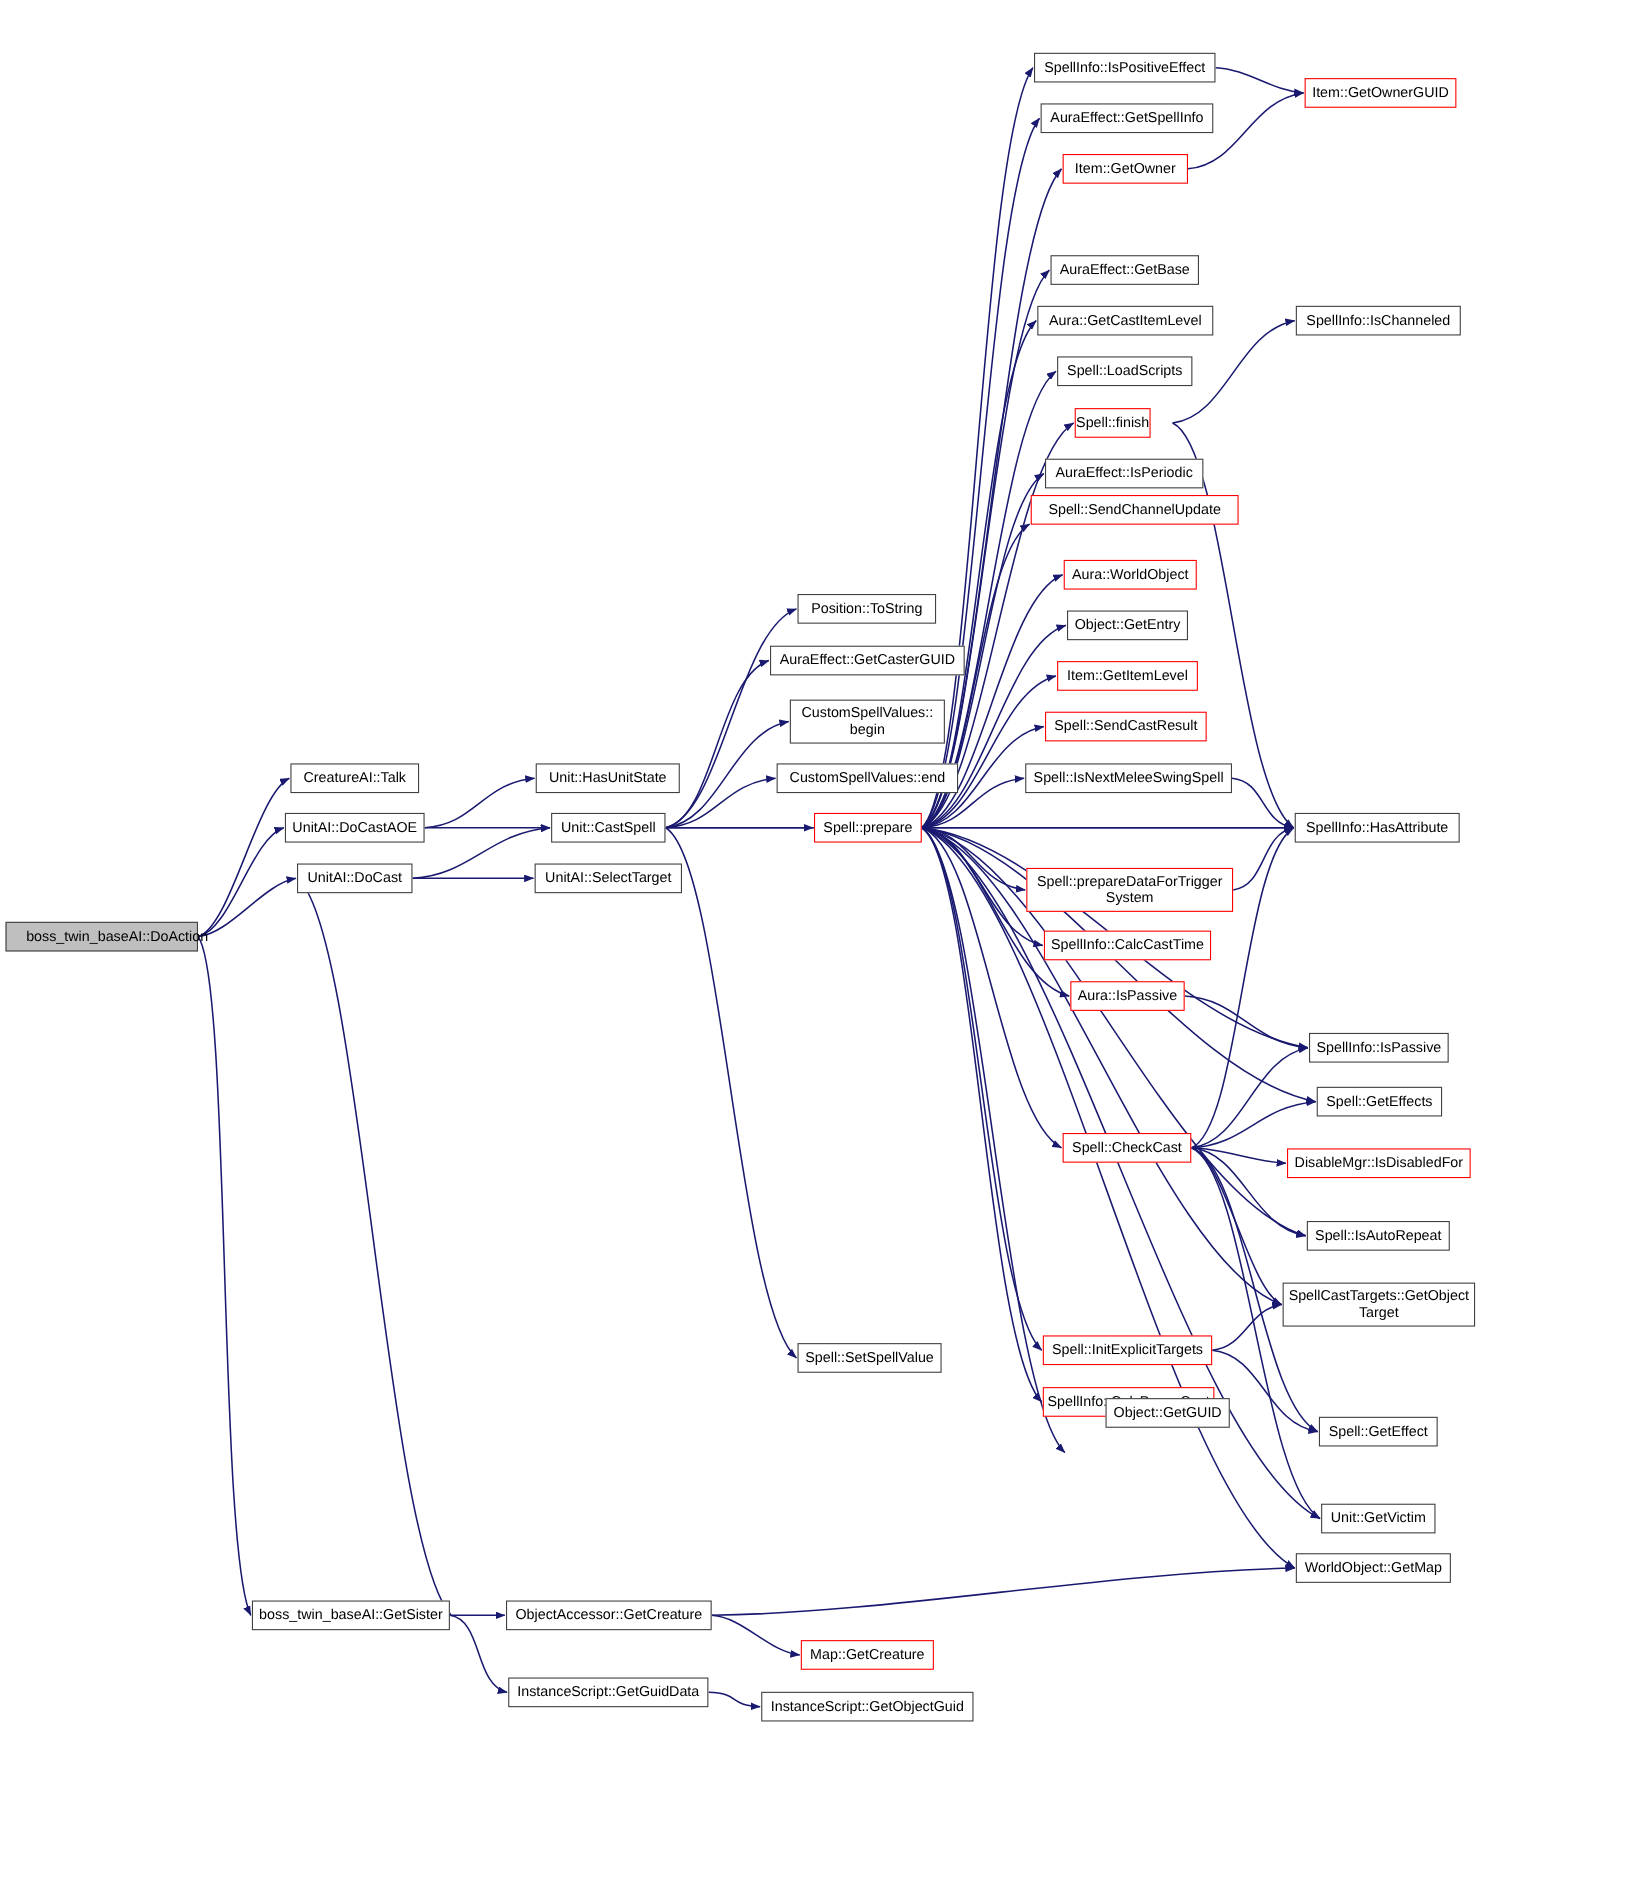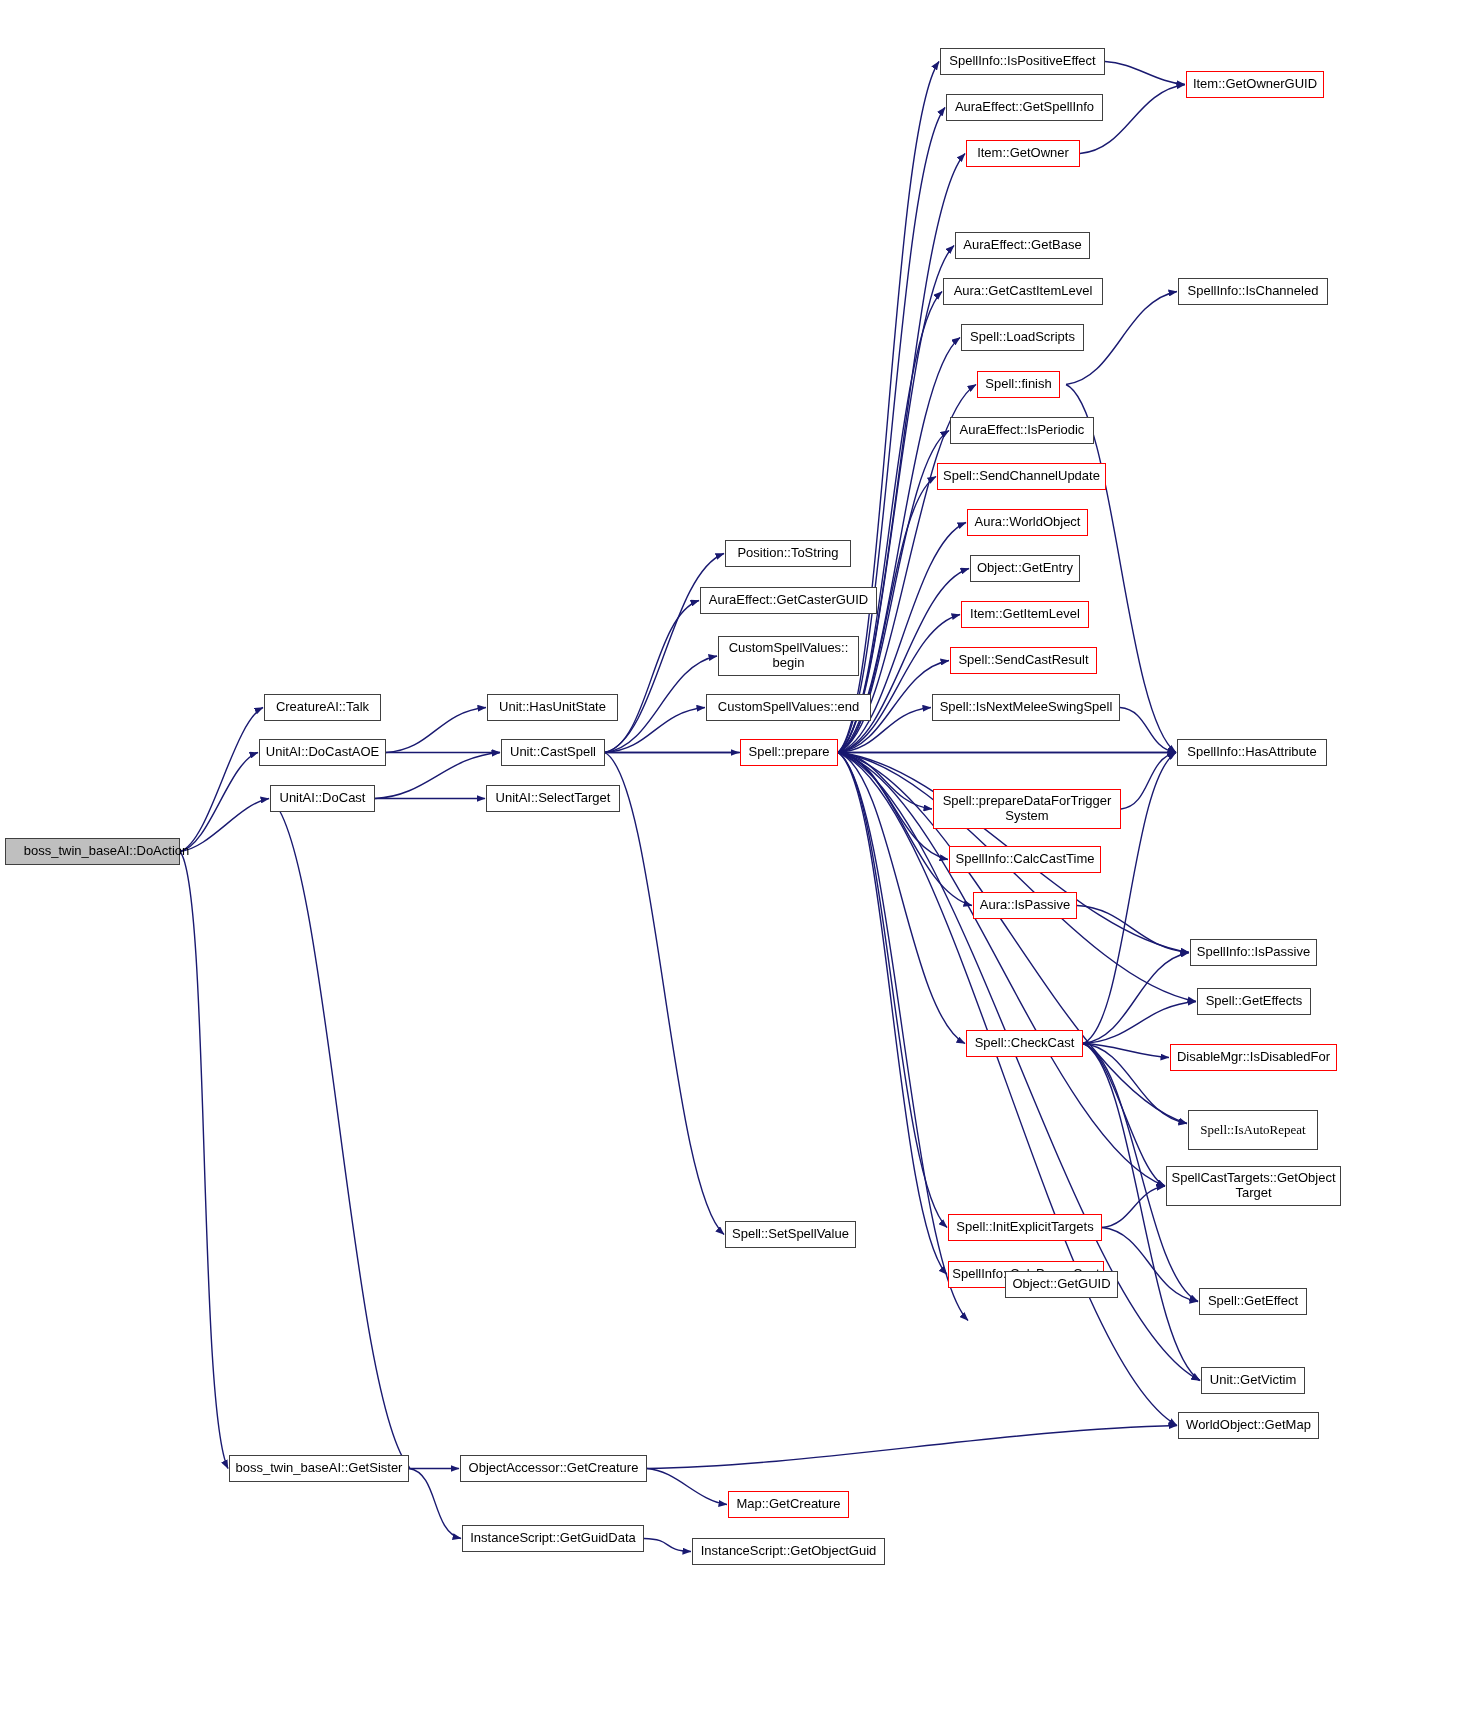--- a/index.html
+++ b/index.html
@@ -105,43 +105,43 @@
 begin</div>
       <div class="node" style="left: 706px; top: 694px; width: 165px; height: 27px;">CustomSpellValues::end</div>
       <div class="node red" style="left: 740px; top: 739px; width: 98px; height: 27px;">Spell::prepare</div>
       <div class="node" style="left: 725px; top: 1221px; width: 131px; height: 27px;">Spell::SetSpellValue</div>
       <div class="node" style="left: 940px; top: 48px; width: 165px; height: 27px;">SpellInfo::IsPositiveEffect</div>
       <div class="node" style="left: 946px; top: 94px; width: 157px; height: 27px;">AuraEffect::GetSpellInfo</div>
       <div class="node red" style="left: 966px; top: 140px; width: 114px; height: 27px;">Item::GetOwner</div>
       <div class="node" style="left: 955px; top: 232px; width: 135px; height: 27px;">AuraEffect::GetBase</div>
       <div class="node" style="left: 943px; top: 278px; width: 160px; height: 27px;">Aura::GetCastItemLevel</div>
       <div class="node" style="left: 961px; top: 324px; width: 123px; height: 27px;">Spell::LoadScripts</div>
-      <div class="node red" style="left: 977px; top: 371px; width: 83px; height: 27px;">Spell::finish</div>
+      <div class="node red" style="left: 977px; top: 371px; width: 69px; height: 27px;">Spell::finish</div>
       <div class="node" style="left: 950px; top: 417px; width: 144px; height: 27px;">AuraEffect::IsPeriodic</div>
-      <div class="node red" style="left: 937px; top: 463px; width: 169px; height: 27px;">Spell::SendChannelUpdate</div>
+      <div class="node red" style="left: 937px; top: 450px; width: 189px; height: 27px;">Spell::SendChannelUpdate</div>
       <div class="node red" style="left: 967px; top: 509px; width: 121px; height: 27px;">Aura::WorldObject</div>
       <div class="node" style="left: 970px; top: 555px; width: 110px; height: 27px;">Object::GetEntry</div>
       <div class="node red" style="left: 961px; top: 601px; width: 128px; height: 27px;">Item::GetItemLevel</div>
       <div class="node red" style="left: 950px; top: 647px; width: 147px; height: 27px;">Spell::SendCastResult</div>
       <div class="node" style="left: 932px; top: 694px; width: 188px; height: 27px;">Spell::IsNextMeleeSwingSpell</div>
       <div class="node red" style="left: 933px; top: 789px; width: 188px; height: 40px;">Spell::prepareDataForTrigger
 System</div>
       <div class="node red" style="left: 949px; top: 846px; width: 152px; height: 27px;">SpellInfo::CalcCastTime</div>
       <div class="node red" style="left: 973px; top: 892px; width: 104px; height: 27px;">Aura::IsPassive</div>
       <div class="node red" style="left: 966px; top: 1030px; width: 117px; height: 27px;">Spell::CheckCast</div>
       <div class="node red" style="left: 948px; top: 1214px; width: 154px; height: 27px;">Spell::InitExplicitTargets</div>
       <div class="node red" style="left: 948px; top: 1261px; width: 156px; height: 27px;">SpellInfo::CalcPowerCost</div>
       <div class="node" style="left: 969px; top: 1271px; width: 113px; height: 27px; margin-left: 36px;">Object::GetGUID</div>
       <div class="node red" style="left: 1186px; top: 71px; width: 138px; height: 27px; text-align: center;">Item::GetOwnerGUID</div>
       <div class="node" style="left: 1178px; top: 278px; width: 150px; height: 27px;">SpellInfo::IsChanneled</div>
       <div class="node" style="left: 1177px; top: 739px; width: 150px; height: 27px;">SpellInfo::HasAttribute</div>
       <div class="node" style="left: 1190px; top: 939px; width: 127px; height: 27px;">SpellInfo::IsPassive</div>
       <div class="node" style="left: 1197px; top: 988px; width: 114px; height: 27px;">Spell::GetEffects</div>
       <div class="node red" style="left: 1170px; top: 1044px; width: 167px; height: 27px;">DisableMgr::IsDisabledFor</div>
-      <div class="node" style="left: 1188px; top: 1110px; width: 130px; height: 40px; font-family: Liberation Serif, serif;">Spell::IsAutoRepeat</div>
+      <div class="node" style="left: 1188px; top: 1110px; width: 130px; height: 27px;">Spell::IsAutoRepeat</div>
       <div class="node" style="left: 1166px; top: 1166px; width: 175px; height: 40px;">SpellCastTargets::GetObject
 Target</div>
       <div class="node" style="left: 1199px; top: 1288px; width: 108px; height: 27px;">Spell::GetEffect</div>
       <div class="node" style="left: 1201px; top: 1367px; width: 104px; height: 27px;">Unit::GetVictim</div>
       <div class="node" style="left: 1178px; top: 1412px; width: 141px; height: 27px;">WorldObject::GetMap</div>
       <div class="node" style="left: 229px; top: 1455px; width: 180px; height: 27px;">boss_twin_baseAI::GetSister</div>
       <div class="node" style="left: 460px; top: 1455px; width: 187px; height: 27px;">ObjectAccessor::GetCreature</div>
       <div class="node red" style="left: 728px; top: 1491px; width: 121px; height: 27px;">Map::GetCreature</div>
       <div class="node" style="left: 462px; top: 1525px; width: 182px; height: 27px;">InstanceScript::GetGuidData</div>
       <div class="node" style="left: 692px; top: 1538px; width: 193px; height: 27px;">InstanceScript::GetObjectGuid</div>

